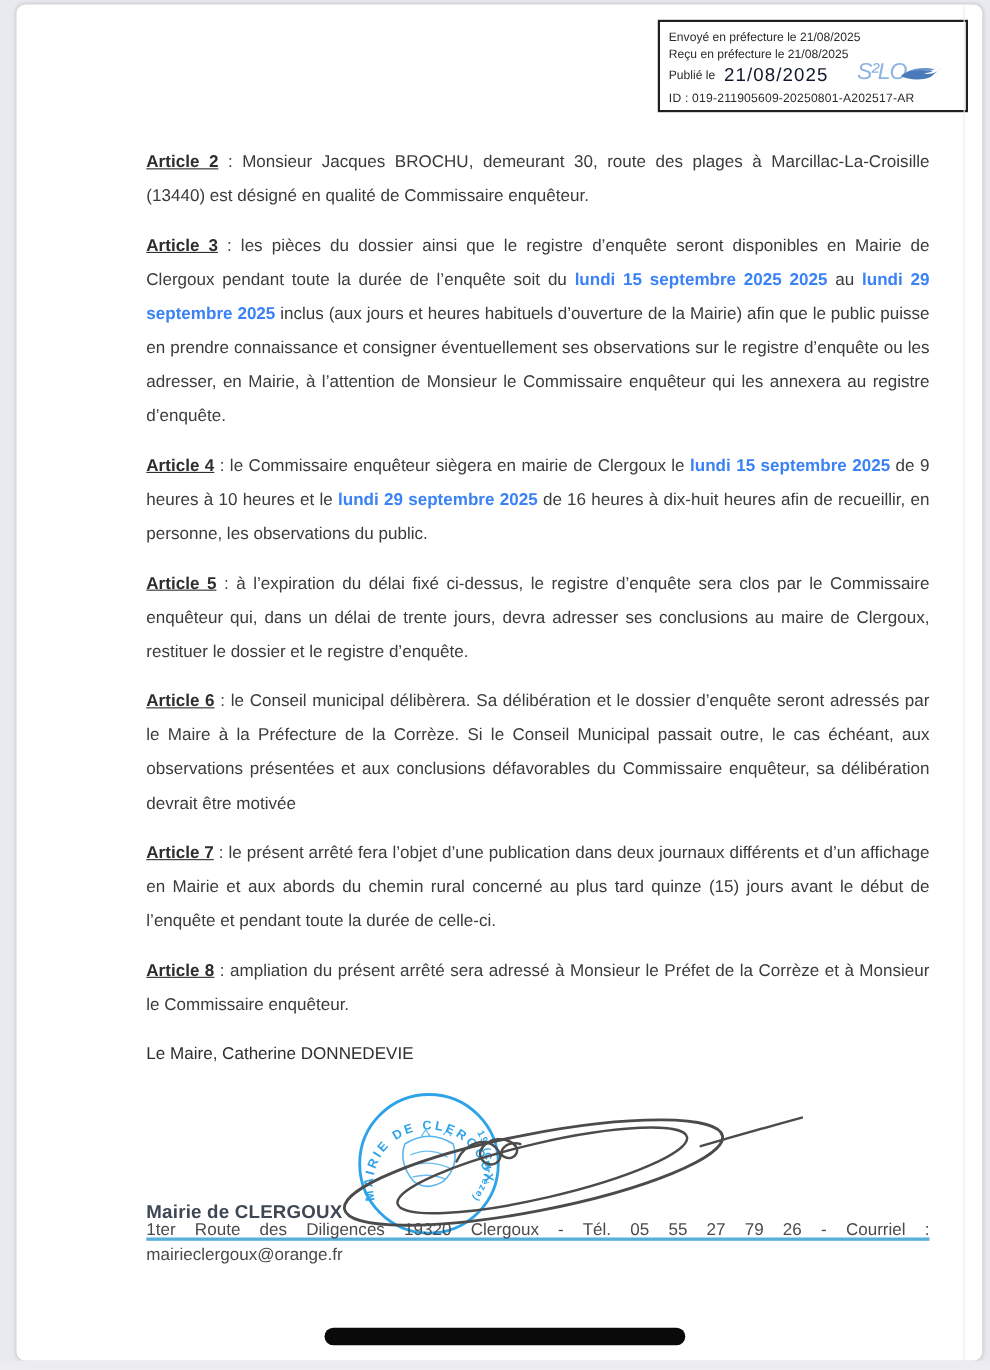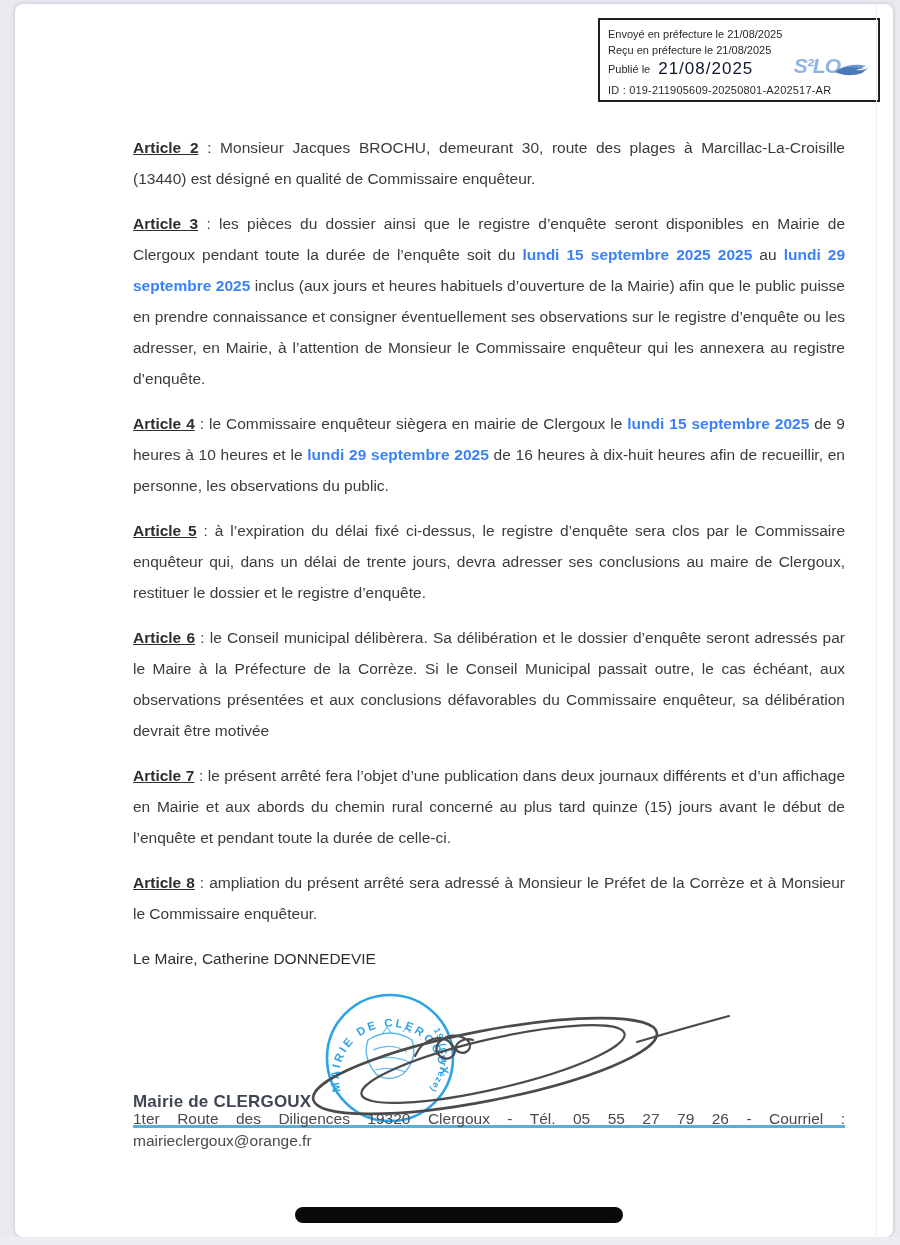--- a/index.html
+++ b/index.html
@@ -14,28 +14,28 @@
     box-shadow:0 0 4px rgba(0,0,0,0.18);
   }
   .page-edge-line{
     position:absolute;top:0;bottom:0;right:16px;width:1px;
     background:#ededf0;
   }
   
   .stampbox{
     position:absolute;left:583px;top:14px;width:282px;height:84px;
     border:2px solid #1f1f1f;background:#fff;box-sizing:border-box;
-    padding:6px 4px 4px 8px;font-size:11px;color:#2a2a2a;
+    padding:6px 20px 4px 8px;font-size:11px;color:#2a2a2a;
   }
   .stampbox .row{line-height:16px;white-space:nowrap;}
   .stampbox .pubrow{display:flex;align-items:center;height:22px;position:relative;}
   .stampbox .pubdate{font-size:17px;color:#0f172a;margin-left:8px;letter-spacing:1px;}
   .slo-logo{
-    position:absolute;right:0;top:-4px;display:flex;align-items:flex-end;
-    font-style:italic;font-weight:bold;font-size:21px;color:#8fb4e3;
+    position:absolute;right:0;top:-4px;display:flex;align-items:center;
+    font-style:italic;font-weight:normal;font-size:21px;color:#8fb4e3;
     letter-spacing:-1px;
   }
   .slo-logo svg{margin-left:-6px;}
   .stampbox .idrow{line-height:15px;margin-top:3px;letter-spacing:0.2px;}
   
   .doc-body{
     position:absolute;left:118px;top:128px;width:712px;
     font-size:15.5px;line-height:31px;color:#3b3b3b;
     text-align:justify;
   }

